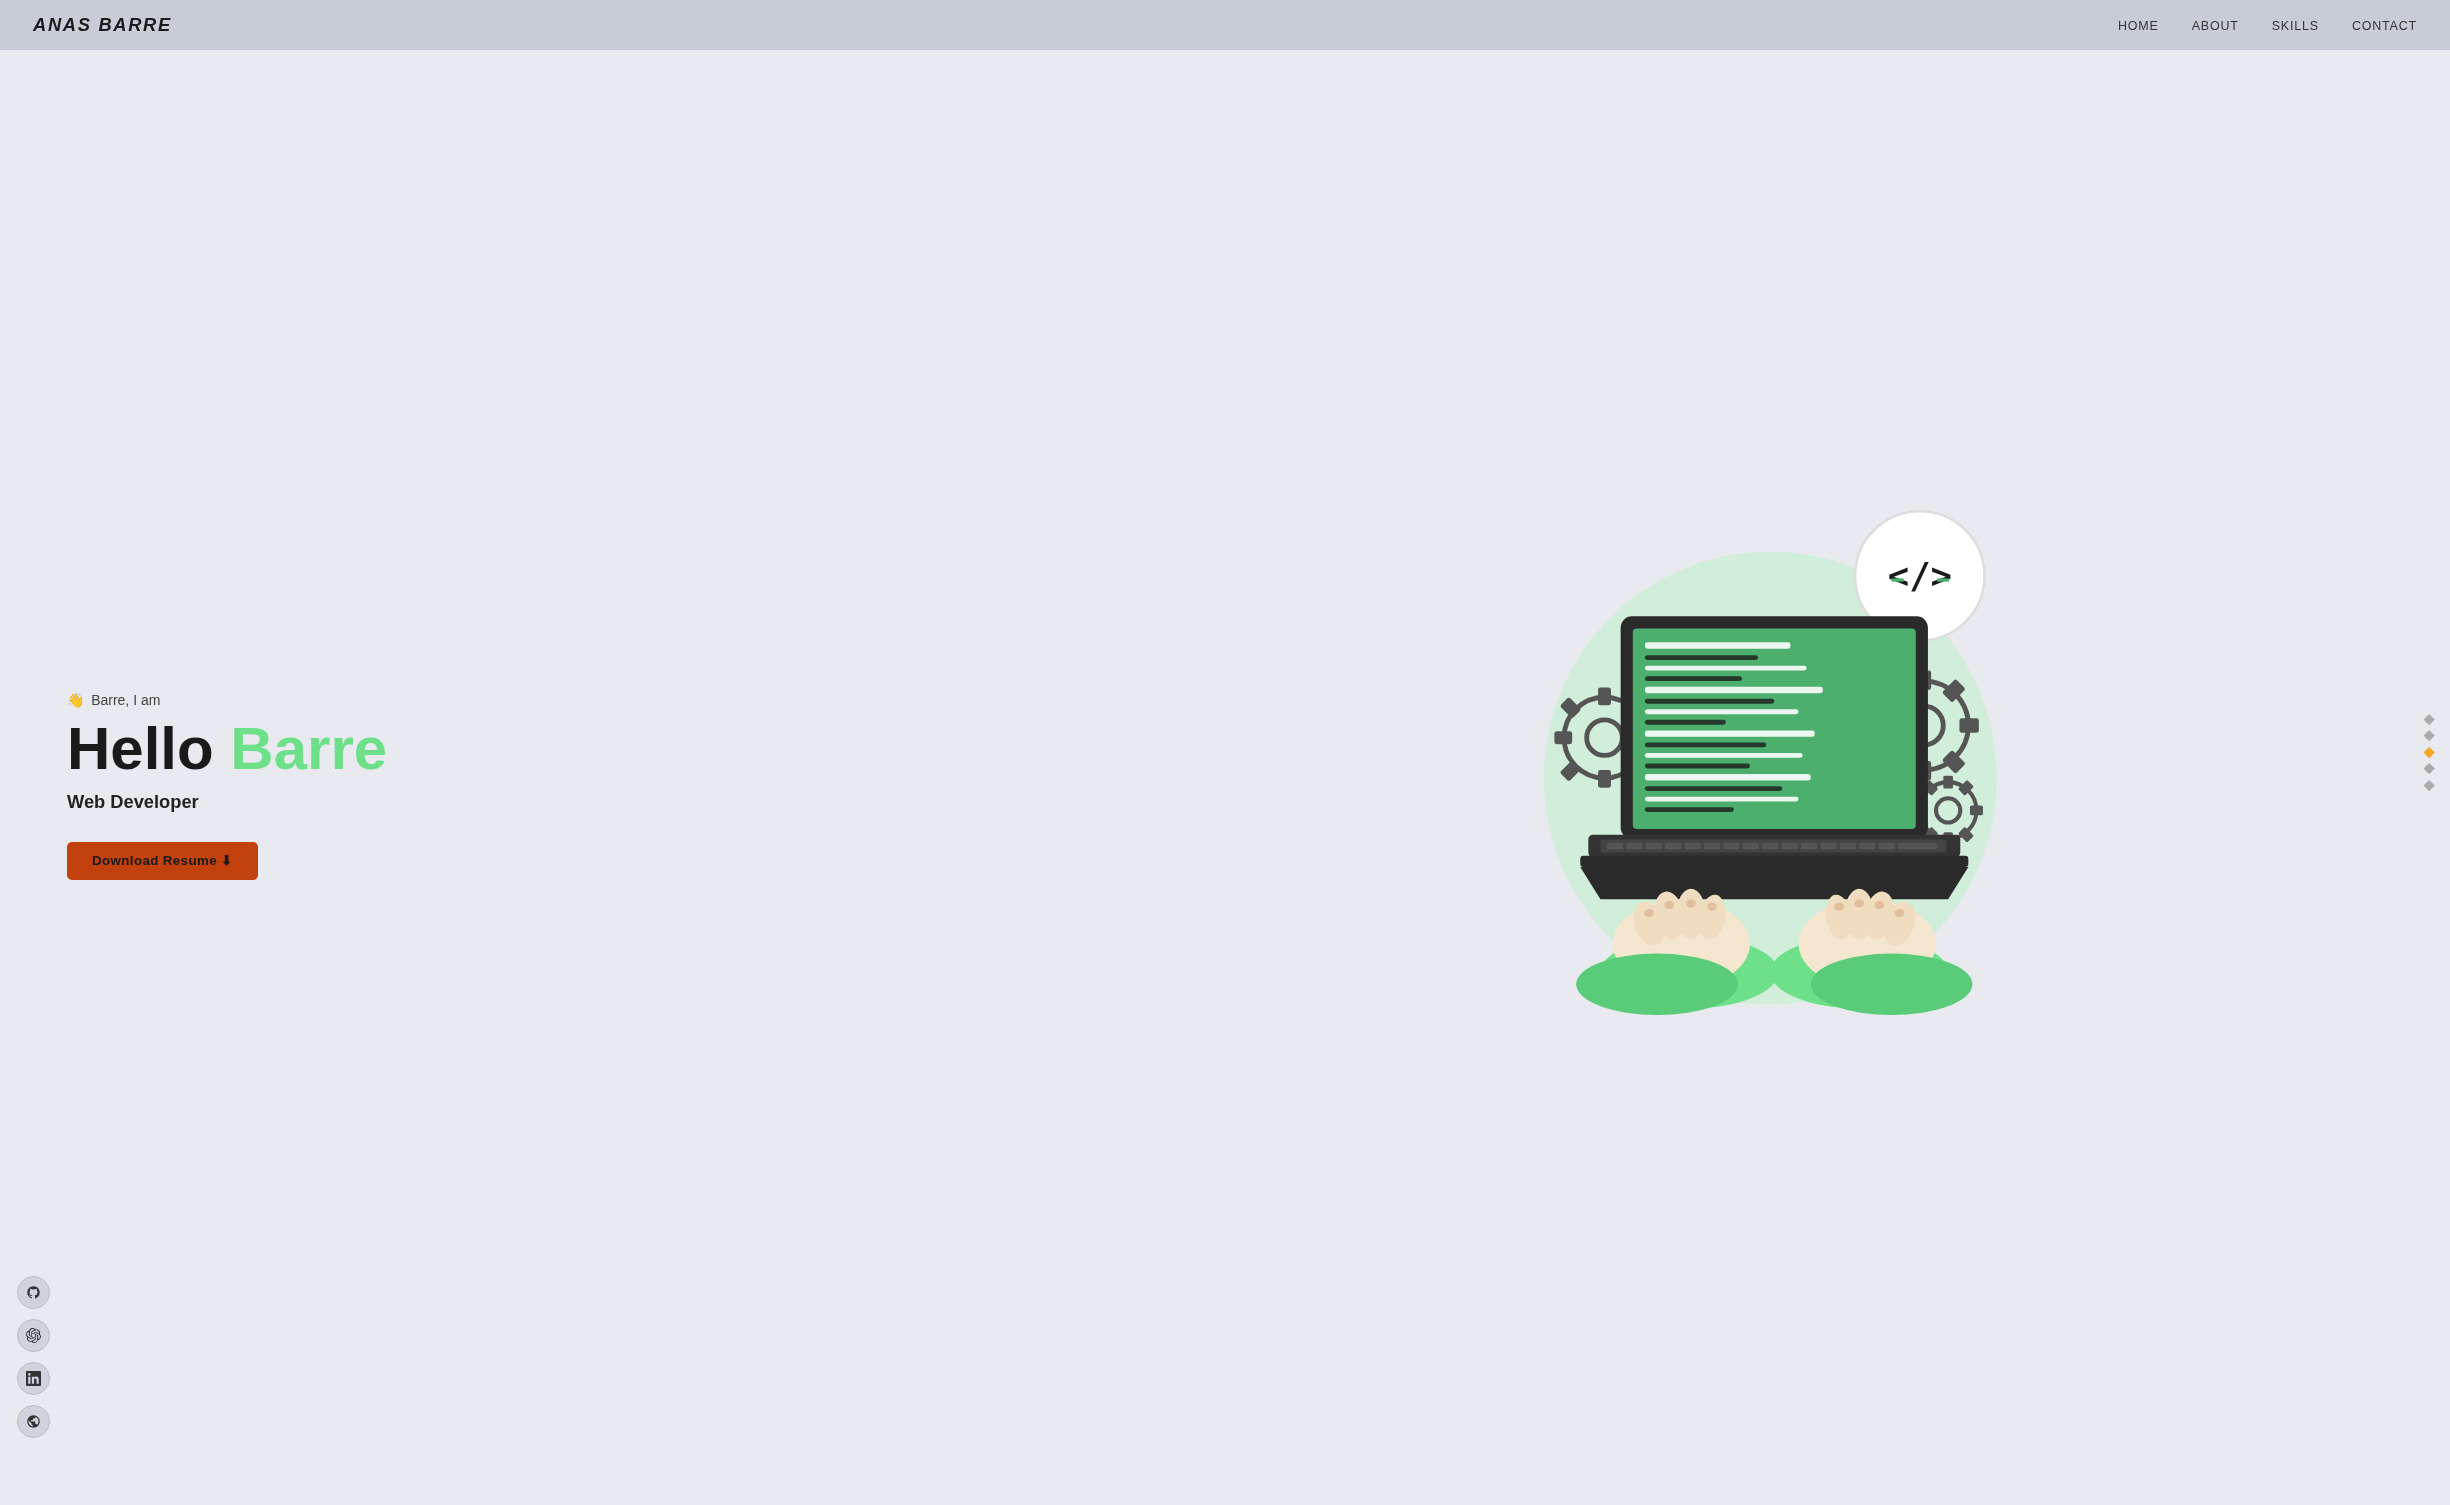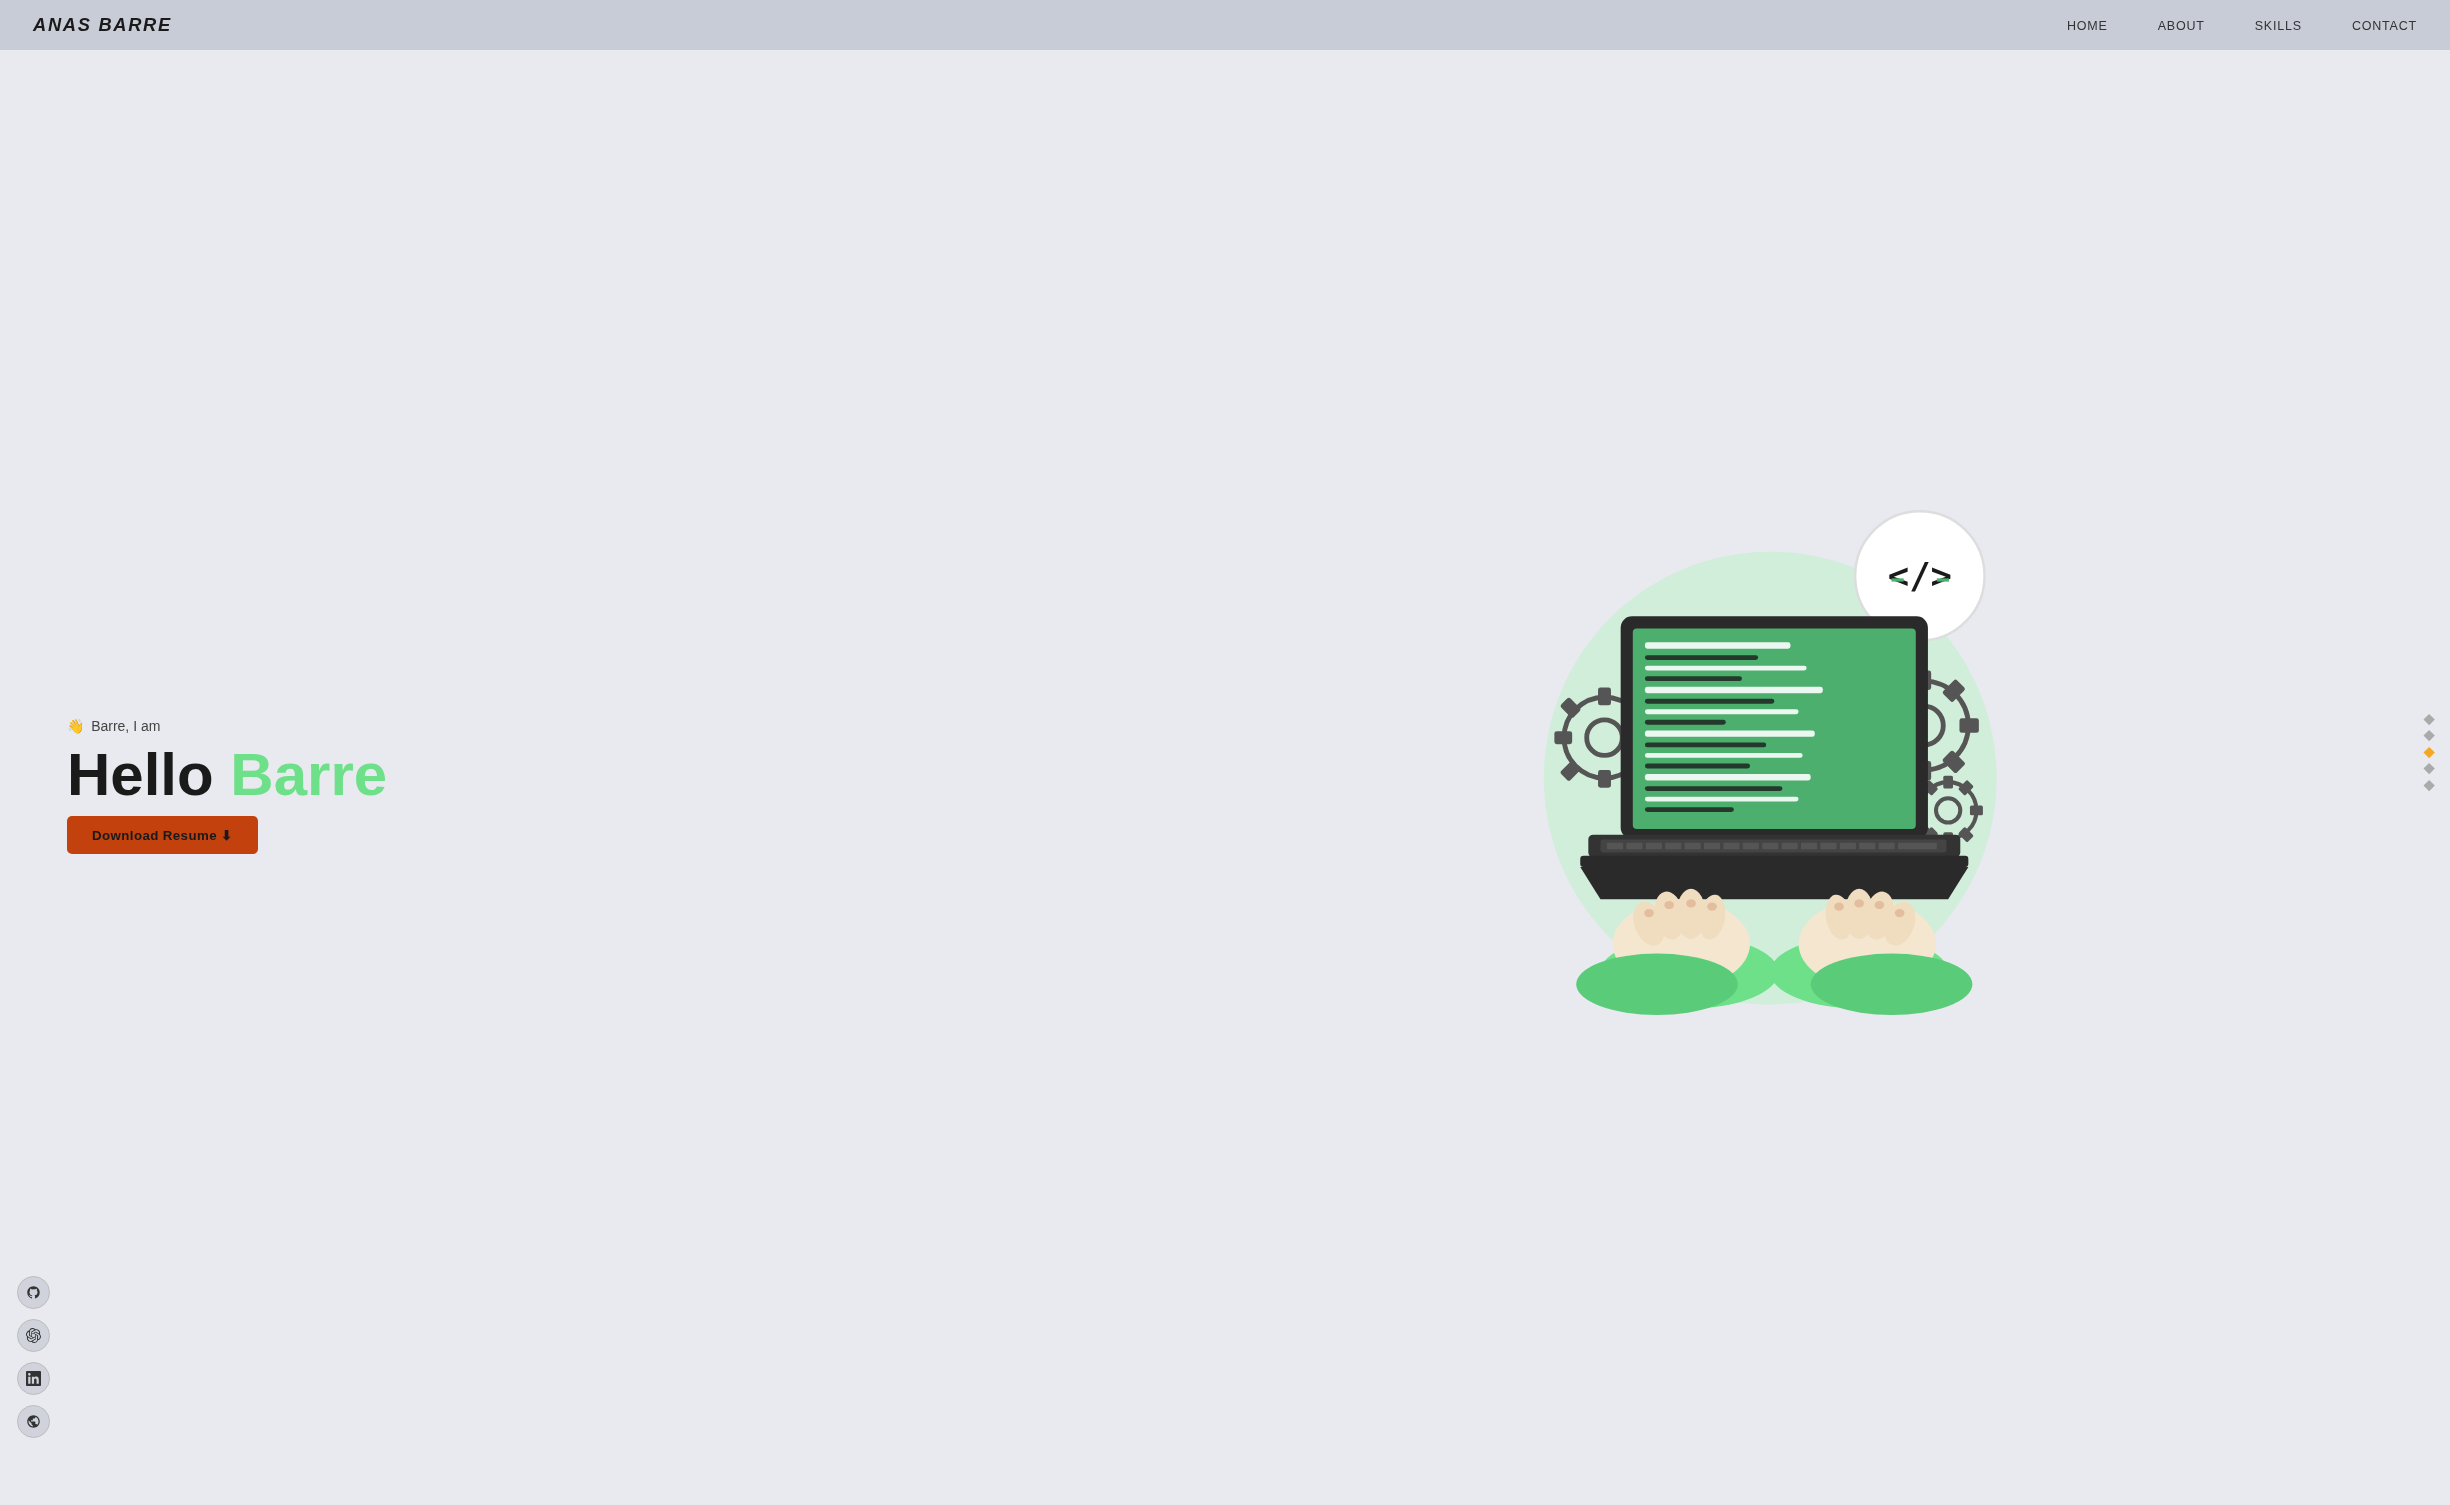--- a/index.html
+++ b/index.html
@@ -25,21 +25,21 @@
     .nav-logo {
       font-size: 18.3px;
       font-weight: 700;
       letter-spacing: 1.7px;
       color: #1a1a1a;
       font-style: italic;
       text-transform: uppercase;
     }
     .nav-links {
       display: flex;
-      gap: 50px;
+      gap: 33px;
       list-style: none;
     }
     .nav-links li a {
       text-decoration: none;
       color: #333;
       font-size: 12.5px;
       font-weight: 500;
       letter-spacing: 0.8px;
     }
 
@@ -169,20 +169,21 @@
 
 <section class="hero" id="home">
   <div class="hero-left">
     <p class="hello-text">
       <span>👋</span>
       <span>Barre, I am</span>
     </p>
     <h1 class="hero-name">
       <span>Hello </span><span class="green">Barre</span>
     </h1>
+    <p class="hero-role">Web Developer</p>
     <button class="download-btn">Download  Resume  ⬇</button>
   </div>
 
   <div class="hero-right">
     <div class="illustration-wrapper">
       
       <svg viewBox="0 0 700 700" width="566" height="566" xmlns="http://www.w3.org/2000/svg">
 
         <circle cx="380" cy="360" r="280" fill="#c8f0d0" opacity="0.7"></circle>
 

